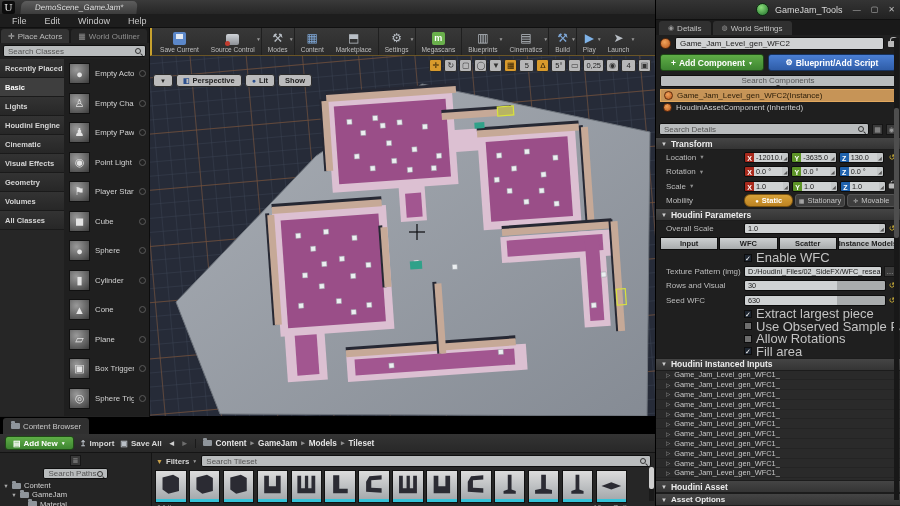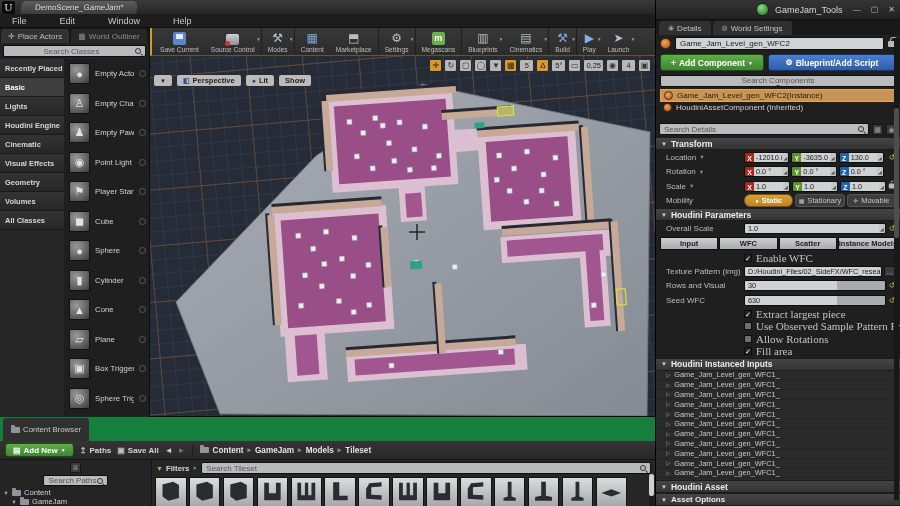--- a/index.html
+++ b/index.html
@@ -5,33 +5,33 @@
   * { margin:0; padding:0; box-sizing:border-box; }
   html,body { width:900px; height:506px; overflow:hidden; background:#141414;
     font-family:"Liberation Sans", sans-serif; color:#cfcfcf; }
   .abs { position:absolute; }
   #stage { position:relative; width:900px; height:506px; background:#141414; }
 
   
   #titlebar { left:0; top:0; width:655px; height:14px; background:linear-gradient(#3a3a3a,#262626); display:flex; align-items:center; }
   #ue-logo { width:13px; height:13px; background:#0c0c0c; color:#e8e8e8; font-family:"DejaVu Serif",serif; font-size:10px; line-height:13px; text-align:center; border-radius:2px; margin-left:2px; }
   #doc-tab { margin-left:6px; height:13px; padding:0 14px; background:linear-gradient(#5d5d5d,#3c3c3c); border-radius:5px 5px 0 0; font-size:8px; line-height:13px; color:#ddd; transform:skewX(-6deg); }
-  #menubar { left:0; top:14px; width:655px; height:14px; background:#1d1d1d; display:flex; align-items:center; gap:17px; padding-left:4px; border-bottom:1px solid #101010; }
+  #menubar { left:0; top:14px; width:655px; height:14px; background:#1d1d1d; display:flex; align-items:center; gap:2px; padding-left:4px; border-bottom:1px solid #101010; }
   .menu-item { font-size:9px; color:#c8c8c8; padding:0 8px; }
 
   
   #left-panel { left:0; top:28px; width:150px; height:389px; background:#222; border-right:1px solid #0d0d0d; }
   #lp-tabs { display:flex; height:15px; background:#191919; }
   .lp-tab { display:flex; align-items:center; gap:3px; font-size:8px; padding:0 7px; color:#bbb; background:#333; border-radius:3px 3px 0 0; margin:1px 1px 0 1px; }
   .lp-tab.inactive { background:#262626; color:#8f8f8f; }
   .srch { display:flex; align-items:center; background:#b9bcbd; border:1px solid #0e0e0e; border-radius:2px; height:12px; padding:0 4px; color:#444; font-size:8px; overflow:hidden; white-space:nowrap; }
   .srch .ph { flex:1; color:#555; }
   .mag { width:6px; height:6px; border:1.4px solid #333; border-radius:50%; position:relative; flex:none; }
   .mag::after { content:""; position:absolute; width:3px; height:1.4px; background:#333; transform:rotate(45deg); left:4px; top:5px; }
-  #lp-search { margin:2px 3px;text-align:center; }
+  #lp-search { margin:2px 3px; }
   #lp-body { display:flex; height:calc(100% - 32px); }
   #lp-cats { width:64px; background:#262626; }
   .lp-cat { height:19px; line-height:19px; font-size:7.5px; font-weight:bold; color:#d6d6d6; padding-left:5px; background:linear-gradient(#333,#272727); border-bottom:1px solid #1a1a1a; white-space:nowrap; }
   .lp-cat.active { background:#3e3e3e; color:#fff; }
   #lp-items { flex:1; background:#1f1f1f; overflow:hidden; }
   .lp-item { display:flex; align-items:center; height:29.5px; padding:0 3px 0 5px; gap:5px; }
   .lp-item .thumb { width:21px; height:21px; flex:none; background:radial-gradient(circle at 35% 30%, #9a9a9a, #3c3c3c); border:1px solid #111; display:flex; align-items:center; justify-content:center; font-size:11px; color:#e4e4e4; }
   .lp-item .lbl { flex:1; font-size:7.8px; color:#d2d2d2; white-space:nowrap; overflow:hidden; }
   .lp-item .grip { width:7px; height:7px; border:1px solid #5a5a5a; border-radius:50%; flex:none; }
   .icon-sphere::before{content:"●";} .icon-character::before{content:"♙";}
@@ -111,33 +111,33 @@
   .mobility { display:flex; gap:2px; flex:1; }
   .mob { flex:1; height:13px; border-radius:3px; background:#3d3d3d; border:1px solid #555; color:#c4c4c4; font-size:7.5px; display:flex; align-items:center; justify-content:center; gap:3px; }
   .mob .mi { font-size:6px; }
   .mob.mob-active { background:linear-gradient(#d8a239,#bd8322); border-color:#7a5310; color:#fff; font-weight:bold;border-radius:6px; }
   .field { flex:1; display:flex; height:11px; border:1px solid #0d0d0d; border-radius:2px; overflow:hidden; }
   .field .fv { flex:1; background:#cfd2d3; color:#1d1d1d; font-size:7.3px; line-height:10px; padding:0 3px; white-space:nowrap; overflow:hidden; }
   .field .ftrack { flex:.55; background:#a9acad; }
   .dots-btn { width:12px; height:11px; background:#3a3a3a; border:1px solid #161616; color:#bbb; font-size:7px; line-height:10px; text-align:center; margin-left:2px; flex:none; }
   #wfc-tabs { display:flex; gap:1px; padding:1px 4px 2px; }
   .wfc-tab { flex:1; height:13px; background:linear-gradient(#cdd0d1,#a8abac); border:1px solid #0d0d0d; color:#1d1d1d; font-size:7.5px; font-weight:bold; text-align:center; line-height:12px; white-space:nowrap; overflow:hidden; }
-  .chkrow { display:flex; align-items:center; gap:4px; height:12.5px; padding-left:88px; font-size:11px; color:#c4c4c4; white-space:nowrap;font-family:Liberation Serif, serif; }
+  .chkrow { display:flex; align-items:center; gap:4px; height:12.5px; padding-left:88px; font-size:13px; color:#c4c4c4; white-space:nowrap; }
   .chk { width:8px; height:8px; border:1px solid #0d0d0d; background:#6e6e6e; flex:none; font-size:7px; line-height:8px; text-align:center; color:#fff; }
   .chk.checked { background:#1d2530; }
   .chk.checked::before { content:"✓"; }
   #inst-rows { overflow:hidden; flex:1; }
   .inst-row { display:flex; align-items:center; gap:4px; height:9.8px; padding-left:10px; font-size:7.4px; color:#c9c9c9; border-bottom:1px solid #242424; background:#2a2a2a; white-space:nowrap; }
   .inst-row .tri { font-size:5.5px; color:#9a9a9a; }
   #rp-scroll { position:absolute; right:1px; top:38px; width:5px; height:462px; background:#181818; }
   #rp-thumb { position:absolute; left:0; top:70px; width:5px; height:130px; background:#4e4e4e; border-radius:2px; }
 
   
   #cbrowser { left:0; top:417px; width:655px; height:89px; background:#262626; }
-  #cb-tabstrip { height:24px; background:#15803d; display:flex; }
+  #cb-tabstrip { height:17px; background:#000000; display:flex; }
   #cb-tab { display:flex; align-items:center; gap:3px; background:#303030; border-radius:3px 3px 0 0; margin:1px 0 0 3px; padding:0 8px; font-size:7.8px; color:#c9c9c9; }
   .folder { width:9px; height:6px; background:#8f959b; border-radius:1px; position:relative; flex:none; }
   .folder::before { content:""; position:absolute; top:-2px; left:0; width:4px; height:2px; background:#8f959b; border-radius:1px 1px 0 0; }
   #cb-toolbar { height:19px; background:linear-gradient(#343434,#282828); display:flex; align-items:center; gap:6px; padding:0 5px; border-bottom:1px solid #141414; }
   #add-new-btn { height:14px; background:linear-gradient(#5fae47,#3e8531); border:1px solid #1e4a16; border-radius:3px; color:#fff; font-size:8px; font-weight:bold; display:flex; align-items:center; padding:0 7px; gap:3px; }
   .cb-tbtn { display:flex; align-items:center; gap:3px; font-size:8px; font-weight:bold; color:#d6d6d6; }
   .cb-tbtn .gi { font-size:8px; color:#b9bfc6; }
   .navarrs { display:flex; gap:5px; font-size:8px; }
   .navarrs .fwd { color:#6e6e6e; }
   .crumbs { display:flex; align-items:center; gap:4px; font-size:8.2px; font-weight:bold; color:#e4e4e4; border-left:1px solid #1a1a1a; padding-left:7px; }
@@ -858,21 +858,21 @@
       </div>
     </div>
     <div id="cb-toolbar">
       <div id="add-new-btn">
         <span>▤</span>
         <span>Add New</span>
         <span style="font-size:5px">▼</span>
       </div>
       <div class="cb-tbtn">
           <span class="gi">↥</span>
-          <span>Paths</span>
+          <span>Import</span>
         </div>
       <div class="cb-tbtn">
           <span class="gi">▣</span>
           <span>Save All</span>
         </div>
       <div class="navarrs">
         <span>◄</span>
         <span class="fwd">►</span>
       </div>
       <div class="crumbs">

